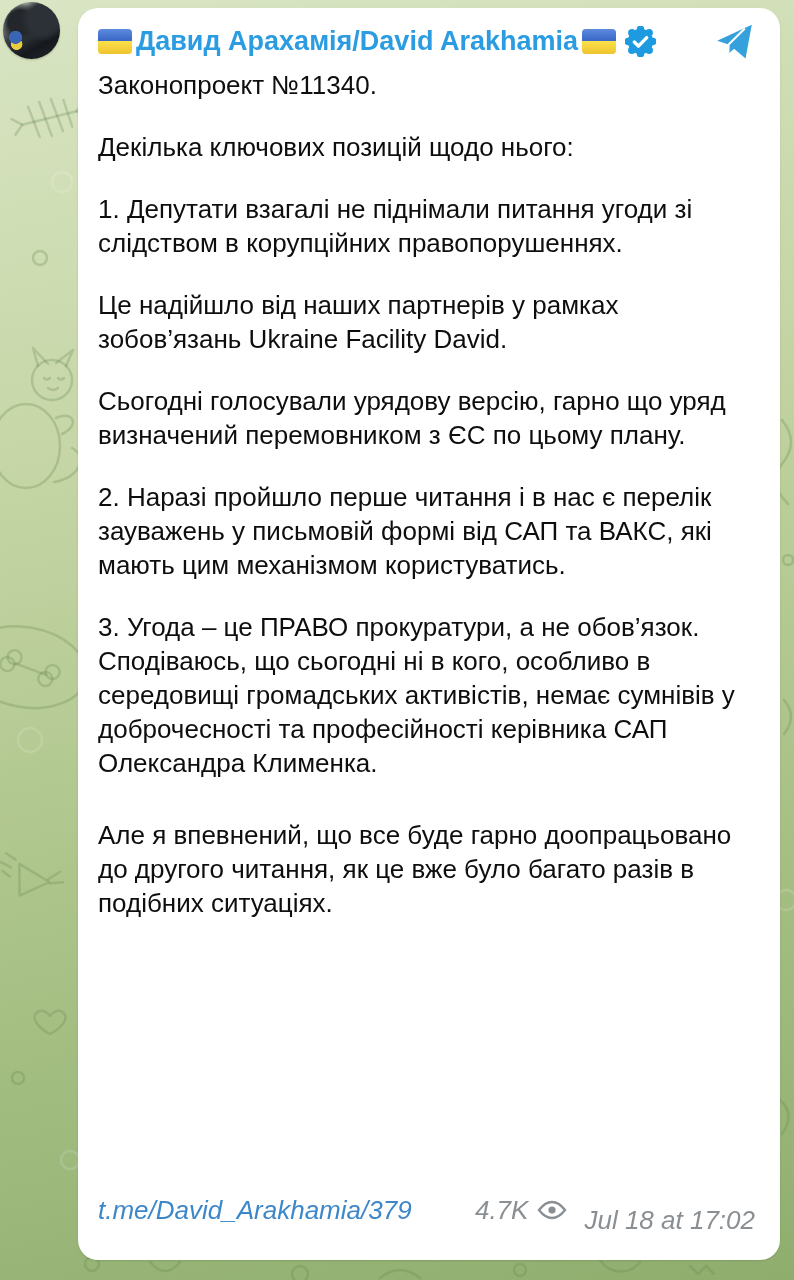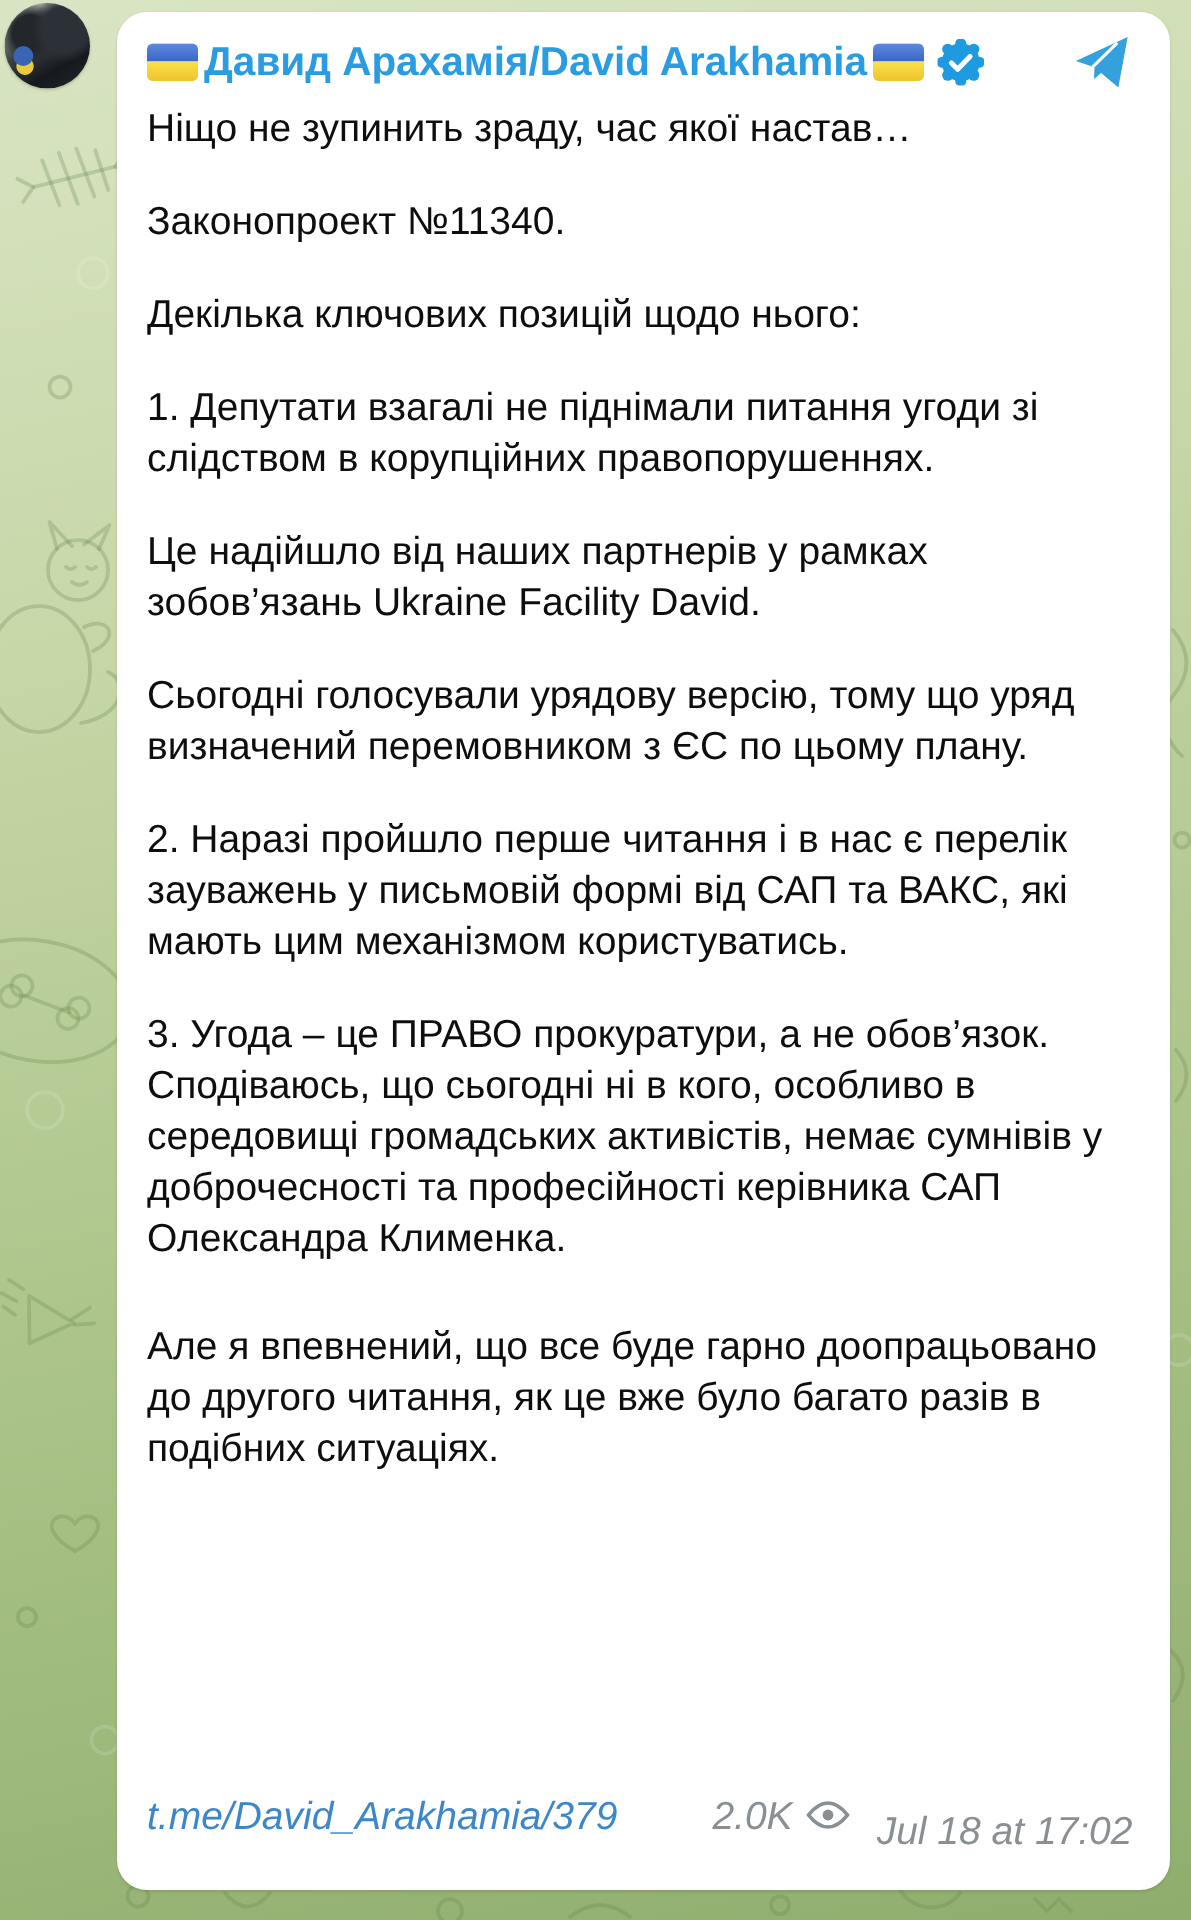--- a/index.html
+++ b/index.html
@@ -164,34 +164,33 @@
         </g>
         <path d="M7.2 12.4 l3.2 3.2 l6.4 -6.6" fill="none" stroke="#ffffff" stroke-width="2.6" stroke-linecap="round" stroke-linejoin="round"></path>
       </svg>
 
       <svg class="plane" viewBox="0 0 44 44">
         <path d="M2 20.5 L42 2 L34.8 41 L21.5 29.8 L14.8 35.6 L15.2 24.8 Z" fill="#35a1dc"></path>
         <path d="M14.8 35.6 L15.2 24.8 L34 6.5" fill="none" stroke="#ffffff" stroke-width="2.4" stroke-linejoin="round"></path>
       </svg>
     </div>
 
-    <p class="msg">Ніщо не зупинить зраду, час якої настав…</p>
     <p class="msg">Законопроект №11340.</p>
     <p class="msg">Декілька ключових позицій щодо нього:</p>
     <p class="msg">1. Депутати взагалі не піднімали питання угоди зі слідством в корупційних правопорушеннях.</p>
     <p class="msg">Це надійшло від наших партнерів у рамках зобов’язань Ukraine Facility David.</p>
-    <p class="msg">Сьогодні голосували урядову версію, тому що уряд визначений перемовником з ЄС по цьому плану.</p>
+    <p class="msg">Сьогодні голосували урядову версію, гарно що уряд визначений перемовником з ЄС по цьому плану.</p>
     <p class="msg">2. Наразі пройшло перше читання і в нас є перелік зауважень у письмовій формі від САП та ВАКС, які мають цим механізмом користуватись.</p>
     <p class="msg">3. Угода – це ПРАВО прокуратури, а не обов’язок. Сподіваюсь, що сьогодні ні в кого, особливо в середовищі громадських активістів, немає сумнівів у доброчесності та професійності керівника САП Олександра Клименка.</p>
     <p class="msg">Але я впевнений, що все буде гарно доопрацьовано до другого читання, як це вже було багато разів в подібних ситуаціях.</p>
 
     <div class="footer">
       <span class="post-link">t.me/David_Arakhamia/379</span>
       <span class="meta">
-        <span>2.0K</span>
+        <span>4.7K</span>
         <svg class="eye" viewBox="0 0 30 22">
           <path d="M15 3 C8 3 3.2 9.5 2 11 c1.2 1.5 6 8 13 8 s11.8 -6.5 13 -8 C26.8 9.5 22 3 15 3 Z" fill="none" stroke="#8a8f93" stroke-width="2.4"></path>
           <circle cx="15" cy="11" r="3.6" fill="#8a8f93"></circle>
         </svg>
         <span class="timestamp">Jul 18 at 17:02</span>
       </span>
     </div>
 
   </div>
 </div>

